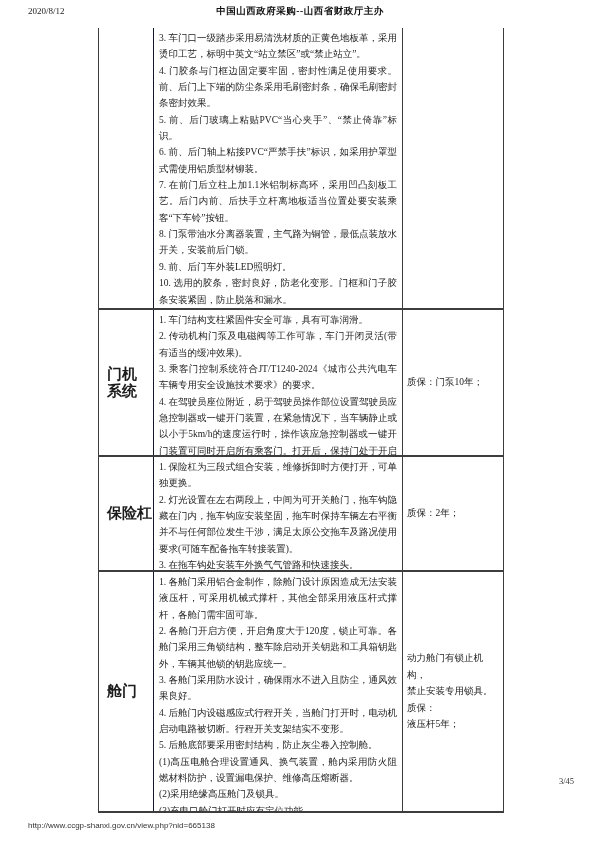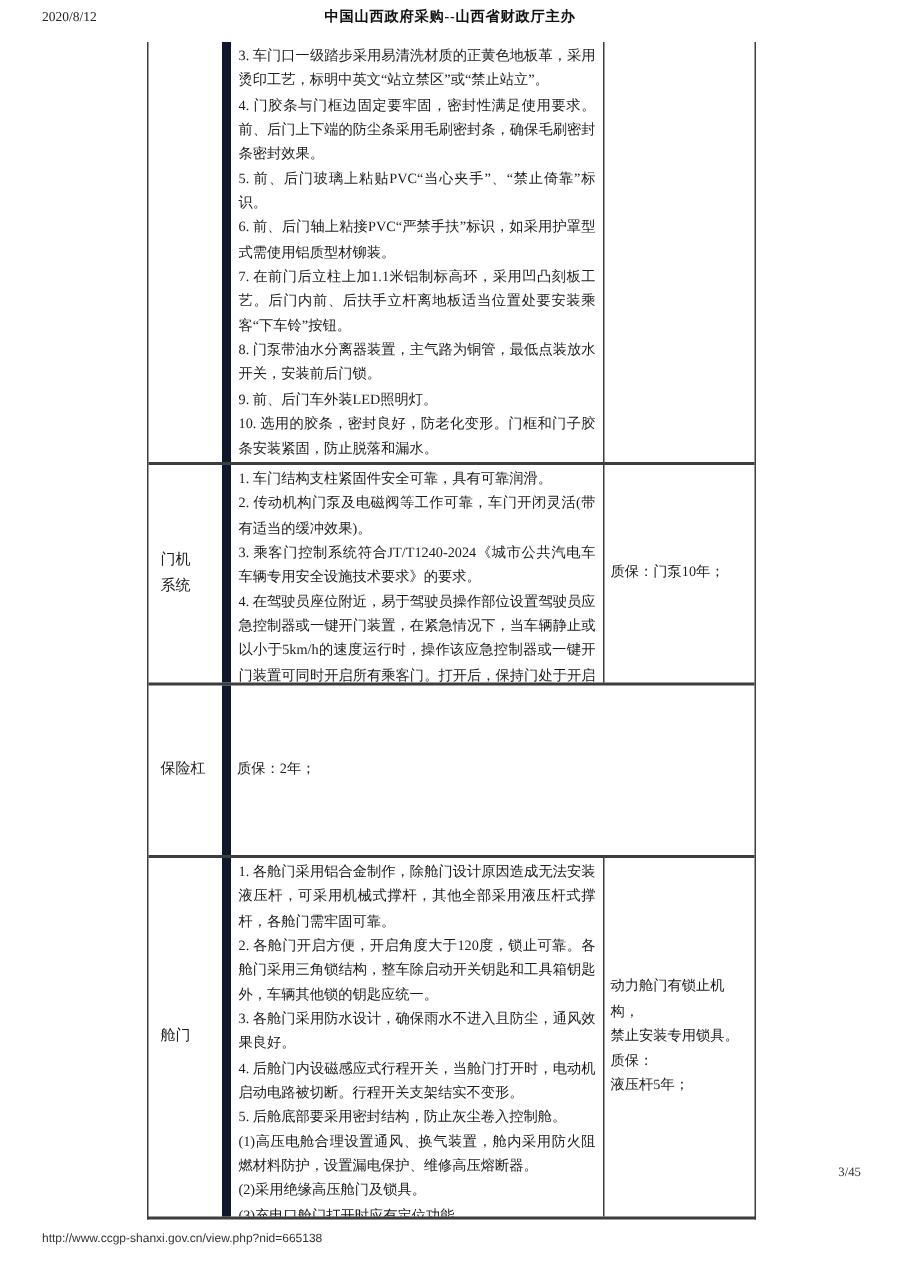--- a/index.html
+++ b/index.html
@@ -17,23 +17,23 @@
   }
   .tbl{
     position:absolute;left:98px;top:28px;width:404px;
     border-left:1px solid #3d3d3d;border-right:1px solid #3d3d3d;
     border-bottom:2px solid #3d3d3d;
   }
   .row{display:flex;box-sizing:border-box;}
   .row + .row{border-top:2px solid #3d3d3d;}
   .r1{height:280px;} .r2{height:147px;} .r3{height:115px;} .r4{height:241px;}
   .c1{
-    width:55px;box-sizing:border-box;border-right:6px solid #0f172a;
+    width:55px;box-sizing:border-box;border-right:1px solid #0f172a;
     display:flex;align-items:center;padding-left:8px;
-    font-size:10px;line-height:16.4px;white-space:pre-line;overflow:hidden;
+    font-size:15px;line-height:16.4px;white-space:pre-line;overflow:hidden;font-weight:bold;
   }
   .c2{
     width:249px;box-sizing:border-box;border-right:1px solid #3d3d3d;
     padding:2px 5px 0 5px;font-size:9.5px;line-height:16.35px;
     white-space:pre-line;overflow:hidden;text-align:justify;
   }
   .c3{
     flex:1;box-sizing:border-box;display:flex;align-items:center;
     padding:0 4px;font-size:9.5px;line-height:16.4px;
     white-space:pre-line;overflow:hidden;
@@ -70,20 +70,23 @@
     <div class="c1">门机
 系统</div>
     <div class="c2">1. 车门结构支柱紧固件安全可靠，具有可靠润滑。
 2. 传动机构门泵及电磁阀等工作可靠，车门开闭灵活(带有适当的缓冲效果)。
 3. 乘客门控制系统符合JT/T1240-2024《城市公共汽电车车辆专用安全设施技术要求》的要求。
 4. 在驾驶员座位附近，易于驾驶员操作部位设置驾驶员应急控制器或一键开门装置，在紧急情况下，当车辆静止或以小于5km/h的速度运行时，操作该应急控制器或一键开门装置可同时开启所有乘客门。打开后，保持门处于开启状态。</div>
     <div class="c3">质保：门泵10年；</div>
   </div>
   <div class="row r3">
     <div class="c1">保险杠</div>
+    <div class="c2">1. 保险杠为三段式组合安装，维修拆卸时方便打开，可单独更换。
+2. 灯光设置在左右两段上，中间为可开关舱门，拖车钩隐藏在门内，拖车钩应安装坚固，拖车时保持车辆左右平衡并不与任何部位发生干涉，满足太原公交拖车及路况使用要求(可随车配备拖车转接装置)。
+3. 在拖车钩处安装车外换气气管路和快速接头。</div>
     <div class="c3">质保：2年；</div>
   </div>
   <div class="row r4">
     <div class="c1">舱门</div>
     <div class="c2">1. 各舱门采用铝合金制作，除舱门设计原因造成无法安装液压杆，可采用机械式撑杆，其他全部采用液压杆式撑杆，各舱门需牢固可靠。
 2. 各舱门开启方便，开启角度大于120度，锁止可靠。各舱门采用三角锁结构，整车除启动开关钥匙和工具箱钥匙外，车辆其他锁的钥匙应统一。
 3. 各舱门采用防水设计，确保雨水不进入且防尘，通风效果良好。
 4. 后舱门内设磁感应式行程开关，当舱门打开时，电动机启动电路被切断。行程开关支架结实不变形。
 5. 后舱底部要采用密封结构，防止灰尘卷入控制舱。
 (1)高压电舱合理设置通风、换气装置，舱内采用防火阻燃材料防护，设置漏电保护、维修高压熔断器。

